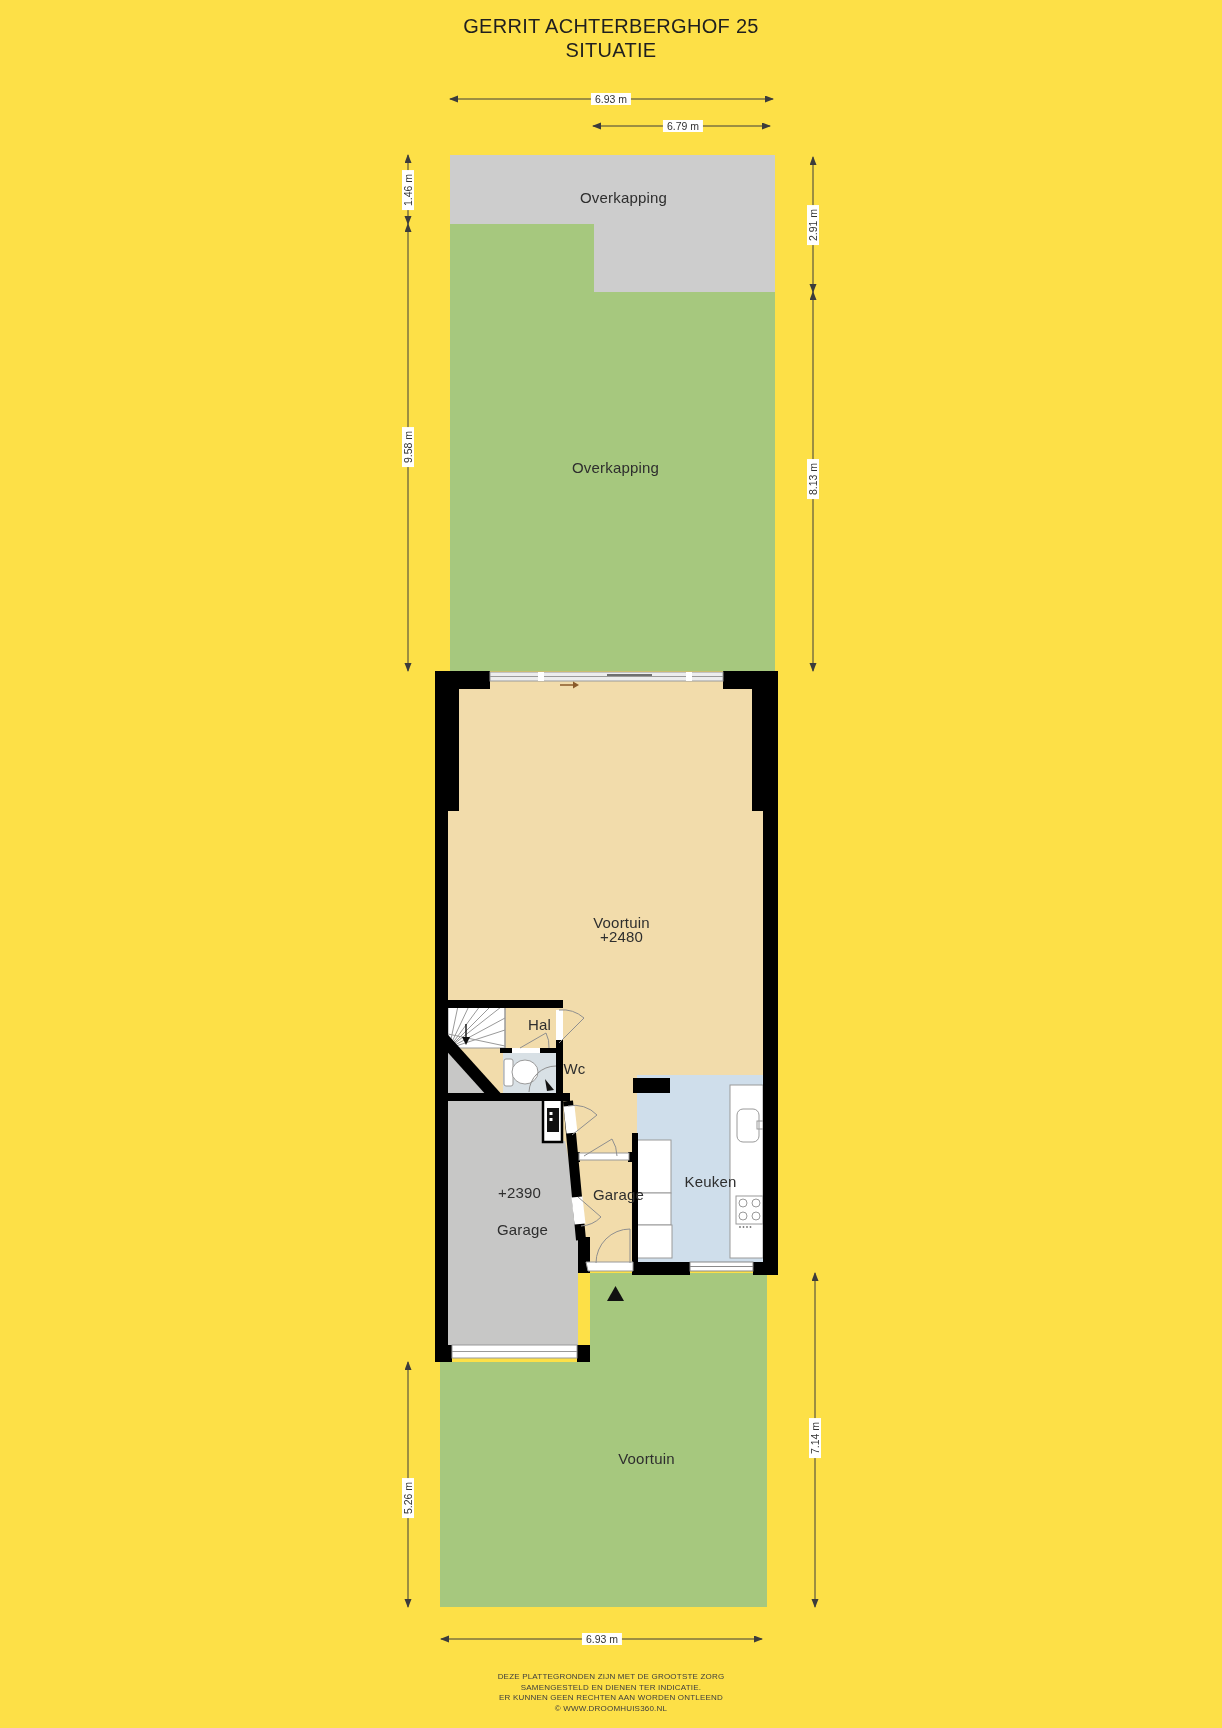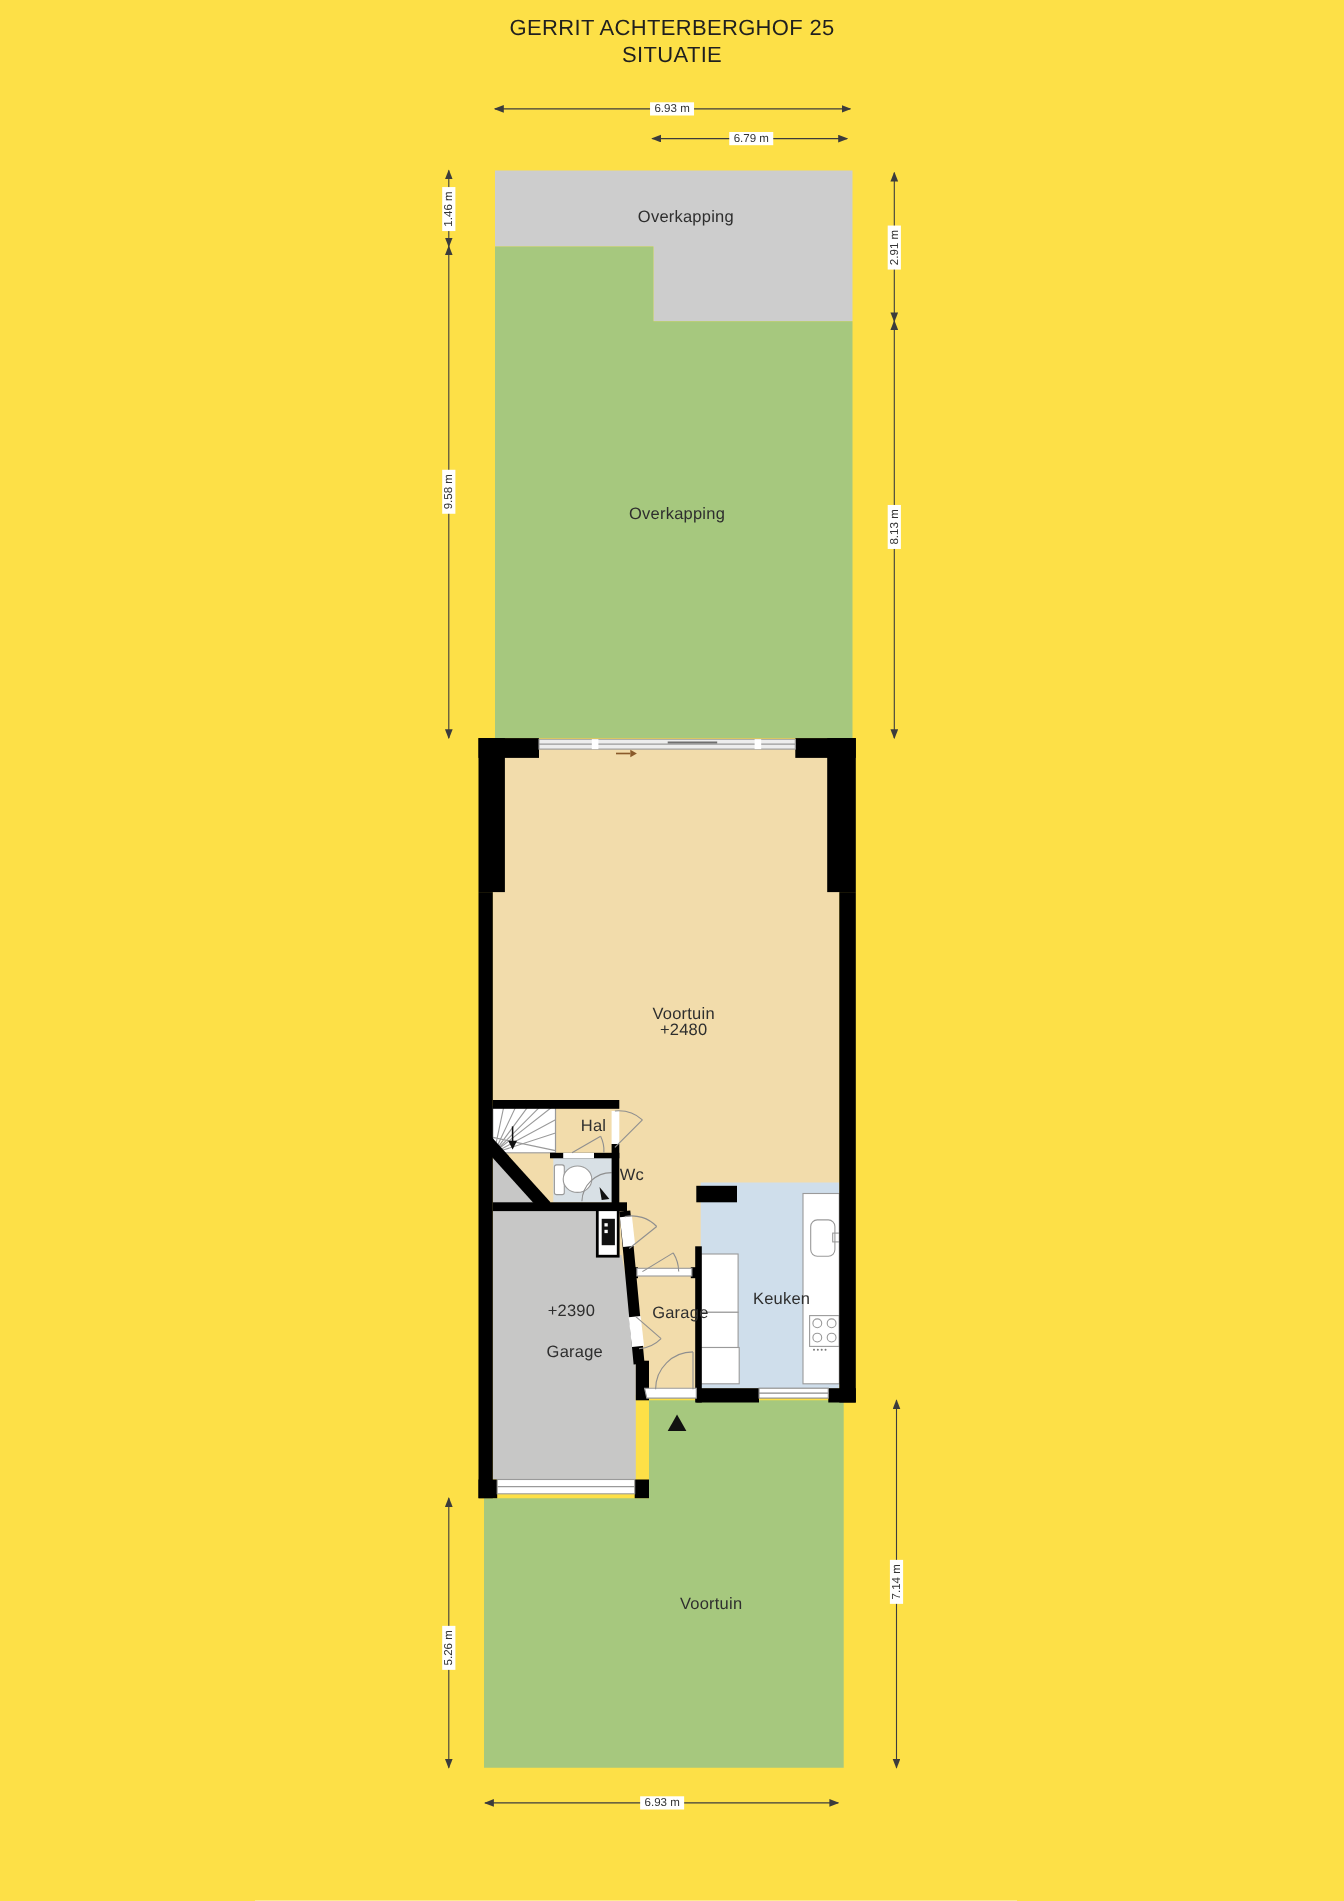--- a/index.html
+++ b/index.html
@@ -246,14 +246,20 @@
   <span class="dimlbl" style="left:611px;top:99px;">6.93 m</span>
   <span class="dimlbl" style="left:683px;top:126px;">6.79 m</span>
   <span class="dimlbl vert" style="left:408px;top:190px;">1.46 m</span>
   <span class="dimlbl vert" style="left:408px;top:447px;">9.58 m</span>
   <span class="dimlbl vert" style="left:813px;top:225px;">2.91 m</span>
   <span class="dimlbl vert" style="left:813px;top:479px;">8.13 m</span>
   <span class="dimlbl vert" style="left:408px;top:1498px;">5.26 m</span>
   <span class="dimlbl vert" style="left:815px;top:1438px;">7.14 m</span>
   <span class="dimlbl" style="left:602px;top:1639px;">6.93 m</span>
 
+  <div id="footer-block">
+    <div>DEZE PLATTEGRONDEN ZIJN MET DE GROOTSTE ZORG</div>
+    <div>SAMENGESTELD EN DIENEN TER INDICATIE.</div>
+    <div>ER KUNNEN GEEN RECHTEN AAN WORDEN ONTLEEND</div>
+    <div>© WWW.DROOMHUIS360.NL</div>
+  </div>
 
 </div>
 
 </body></html>

